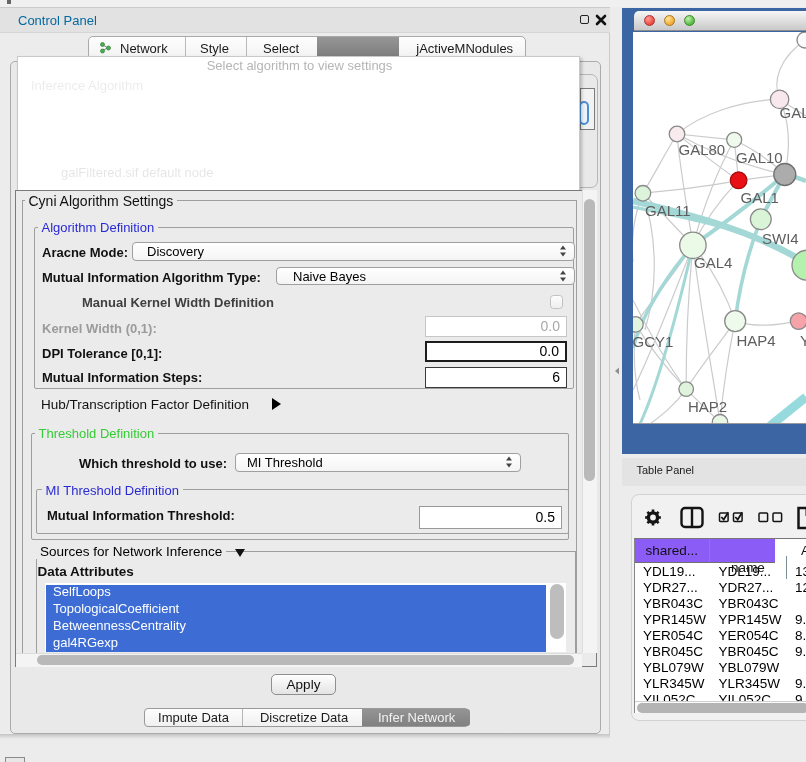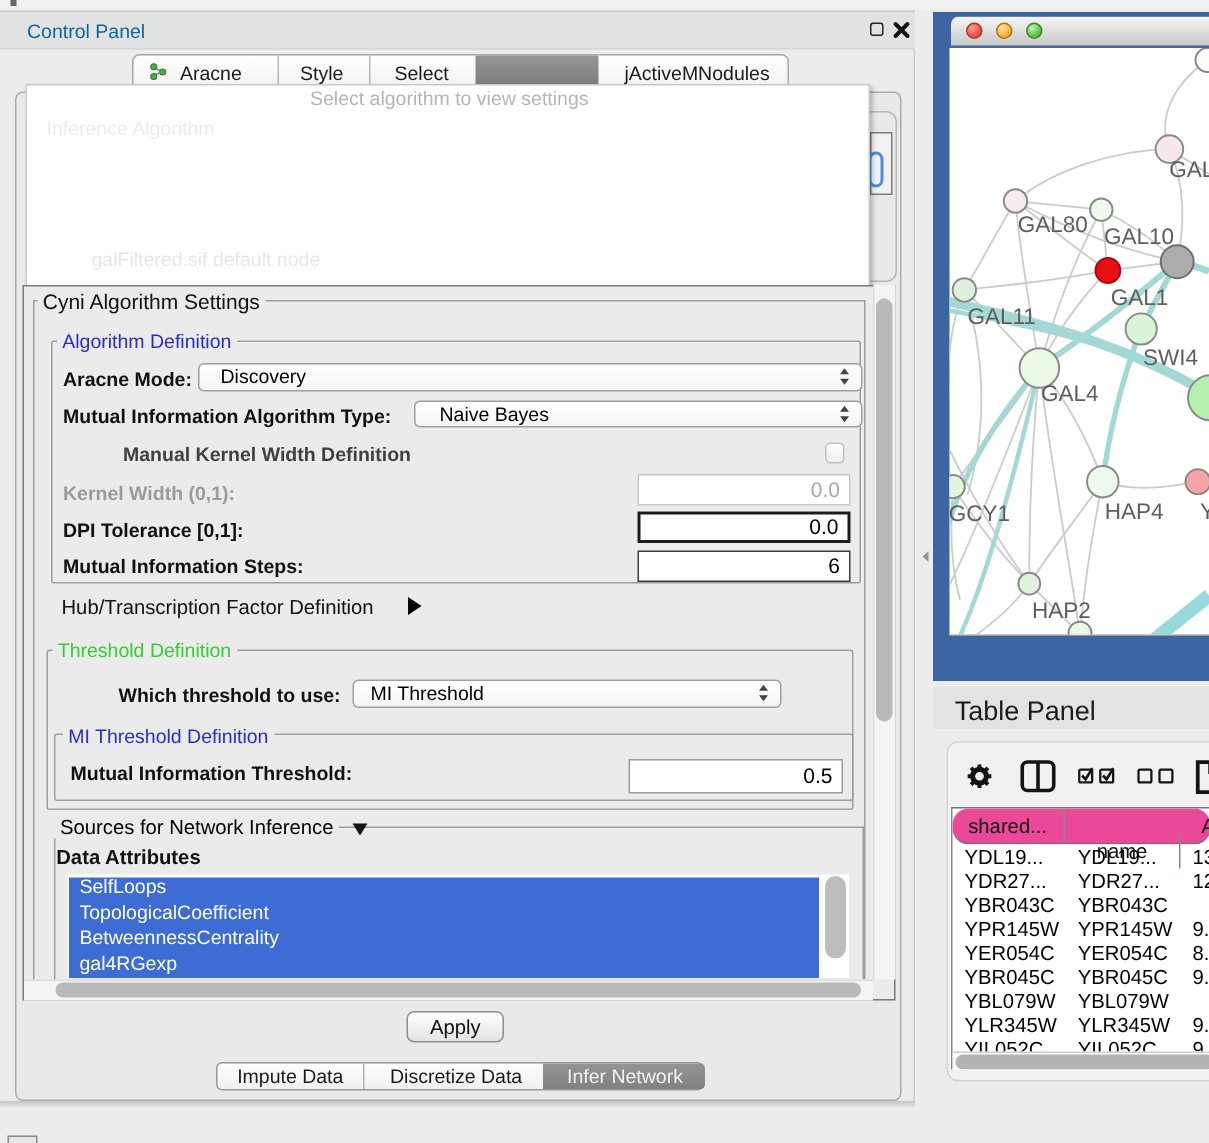--- a/index.html
+++ b/index.html
@@ -33,21 +33,21 @@
 <div class="a" id="toptabs" style="left:88px;top:36px;width:438px;height:24px;background:linear-gradient(#fefefe,#f1f1f1);border:1px solid #a9a9a9;border-radius:5px;font-size:13px;color:#1a1a1a;">
   <div class="a" style="left:95.5px;top:0;width:1px;height:22px;background:#b9b9b9;"></div>
   <div class="a" style="left:156.5px;top:0;width:1px;height:22px;background:#b9b9b9;"></div>
   <div class="a" style="left:227.9px;top:0;width:82.3px;height:22px;background:linear-gradient(#969696,#7a7a7a);"></div>
   <svg class="a" style="left:10px;top:5px;" width="13" height="13" viewBox="0 0 13 13">
       <path d="M4 3 L9 6 M4 8 L9 6" stroke="#8a8a8a" stroke-width="1"></path>
       <circle cx="3.5" cy="2.5" r="2" fill="#4caf50" stroke="#2e7d32" stroke-width="0.7"></circle>
       <circle cx="3.5" cy="9" r="2" fill="#4caf50" stroke="#2e7d32" stroke-width="0.7"></circle>
       <circle cx="9.5" cy="6" r="2" fill="#4caf50" stroke="#2e7d32" stroke-width="0.7"></circle>
     </svg>
-  <div class="a" style="left:31px;top:4px;">Aracne</div>
+  <div class="a" style="left:31px;top:4px;">Network</div>
   <div class="a" style="left:111px;top:4px;">Style</div>
   <div class="a" style="left:174px;top:4px;">Select</div>
   <div class="a" style="left:231.9px;top:20px;color:#efefef;letter-spacing:-0.35px;">Cyni Toolbox</div>
   <div class="a" style="left:327.3px;top:4px;">jActiveMNodules</div>
 </div>
 
 <div class="a" style="left:17px;top:74px;width:581px;height:114px;border:1px solid #b6b6b6;border-radius:7px;"></div>
 <div class="a" style="left:579.5px;top:87.5px;width:15.5px;height:42.5px;border:1px solid #7c7c7c;background:#f2f2f2;"></div>
 <div class="a" style="left:578.5px;top:101px;width:10.5px;height:23.5px;border:2.5px solid #4a8ed5;border-radius:5px;background:#eef3fa;"></div>
 <div class="a" style="left:29px;top:150px;width:548px;height:34px;border:1px solid #8a8a8a;border-radius:6px;background:#fff;"></div>
@@ -213,21 +213,21 @@
       <text x="800" y="346">Y</text>
       <text x="688" y="412">HAP2</text>
     </g>
   </svg>
 </div>
 <svg class="a" style="left:614px;top:367px;" width="6" height="8" viewBox="0 0 6 8">
     <path d="M5 0.5 L1 4 L5 7.5 Z" fill="#909090"></path>
   </svg>
 
 <div class="a" style="left:622px;top:458.4px;width:184px;height:28px;background:#e3e3e3;">
-  <div class="a" style="left:14.5px;top:6px;font-size:18px;color:#1c1c1c;">Table Panel</div>
+  <div class="a" style="left:14.5px;top:6px;font-size:11px;color:#1c1c1c;">Table Panel</div>
 </div>
 <div class="a" id="tpanel" style="left:630.5px;top:494px;width:200px;height:227px;background:#f1f1f1;border:1px solid #d2d2d2;border-radius:8px;"></div>
 <svg class="a" style="left:640px;top:504px;" width="166" height="28" viewBox="0 0 166 28" id="toolsvg">
   <g fill="none" stroke="#141414">
     <circle cx="13" cy="13.5" r="4.6" stroke-width="3.4"></circle>
     <g stroke-width="2.6">
       <path d="M13 5.6 L13 8.0 M13 19.0 L13 21.4 M5.1 13.5 L7.5 13.5 M18.5 13.5 L20.9 13.5"></path>
       <path d="M7.4 7.9 L9.2 9.7 M16.8 17.3 L18.6 19.1 M7.4 19.1 L9.2 17.3 M16.8 9.7 L18.6 7.9"></path>
     </g>
     <rect x="41.5" y="4" width="21" height="19" rx="3.5" stroke-width="2.4"></rect>
@@ -239,21 +239,21 @@
       <rect x="133" y="9" width="8.6" height="8.6" rx="1"></rect>
       <path d="M81.3 13 L83.7 15.5 L88.3 8.2" stroke-width="1.8"></path>
       <path d="M95.3 13 L97.7 15.5 L102.3 8.2" stroke-width="1.8"></path>
     </g>
     <path d="M158.5 4 h8 l7 7 v13 h-15 z" stroke-width="2.5"></path>
     <path d="M166.5 4 v7 h7" stroke-width="2"></path>
   </g>
 </svg>
 
 <div class="a" id="tbl" style="left:634px;top:537.5px;width:172px;height:175.5px;background:#fff;border-left:1px solid #888;border-top:1px solid #777;overflow:hidden;">
-  <div class="a" style="left:0;top:0;width:172px;height:24px;background:#ec4899;border-bottom:1px solid #707070;font-size:13.5px;color:#111;border-radius:11px;">
+  <div class="a" style="left:0;top:0;width:140px;height:24px;background:#8b5cf6;border-bottom:1px solid #707070;font-size:13.5px;color:#111;">
     <div class="a" style="left:0;top:0;width:74.5px;height:23px;border-right:1px solid #7d8d96;text-align:center;line-height:23px;">shared...</div>
     <div class="a" style="left:75.5px;top:0;width:76px;height:23px;border-right:1px solid #7d8d96;text-align:center;line-height:23px;margin-top:17px;">name</div>
     <div class="a" style="left:166px;top:0;line-height:23px;">Av</div>
   </div>
   <div class="a" style="left:8px;top:25px;font-size:13.5px;color:#000;line-height:16.1px;white-space:pre;">YDL19...
 YDR27...
 YBR043C
 YPR145W
 YER054C
 YBR045C

